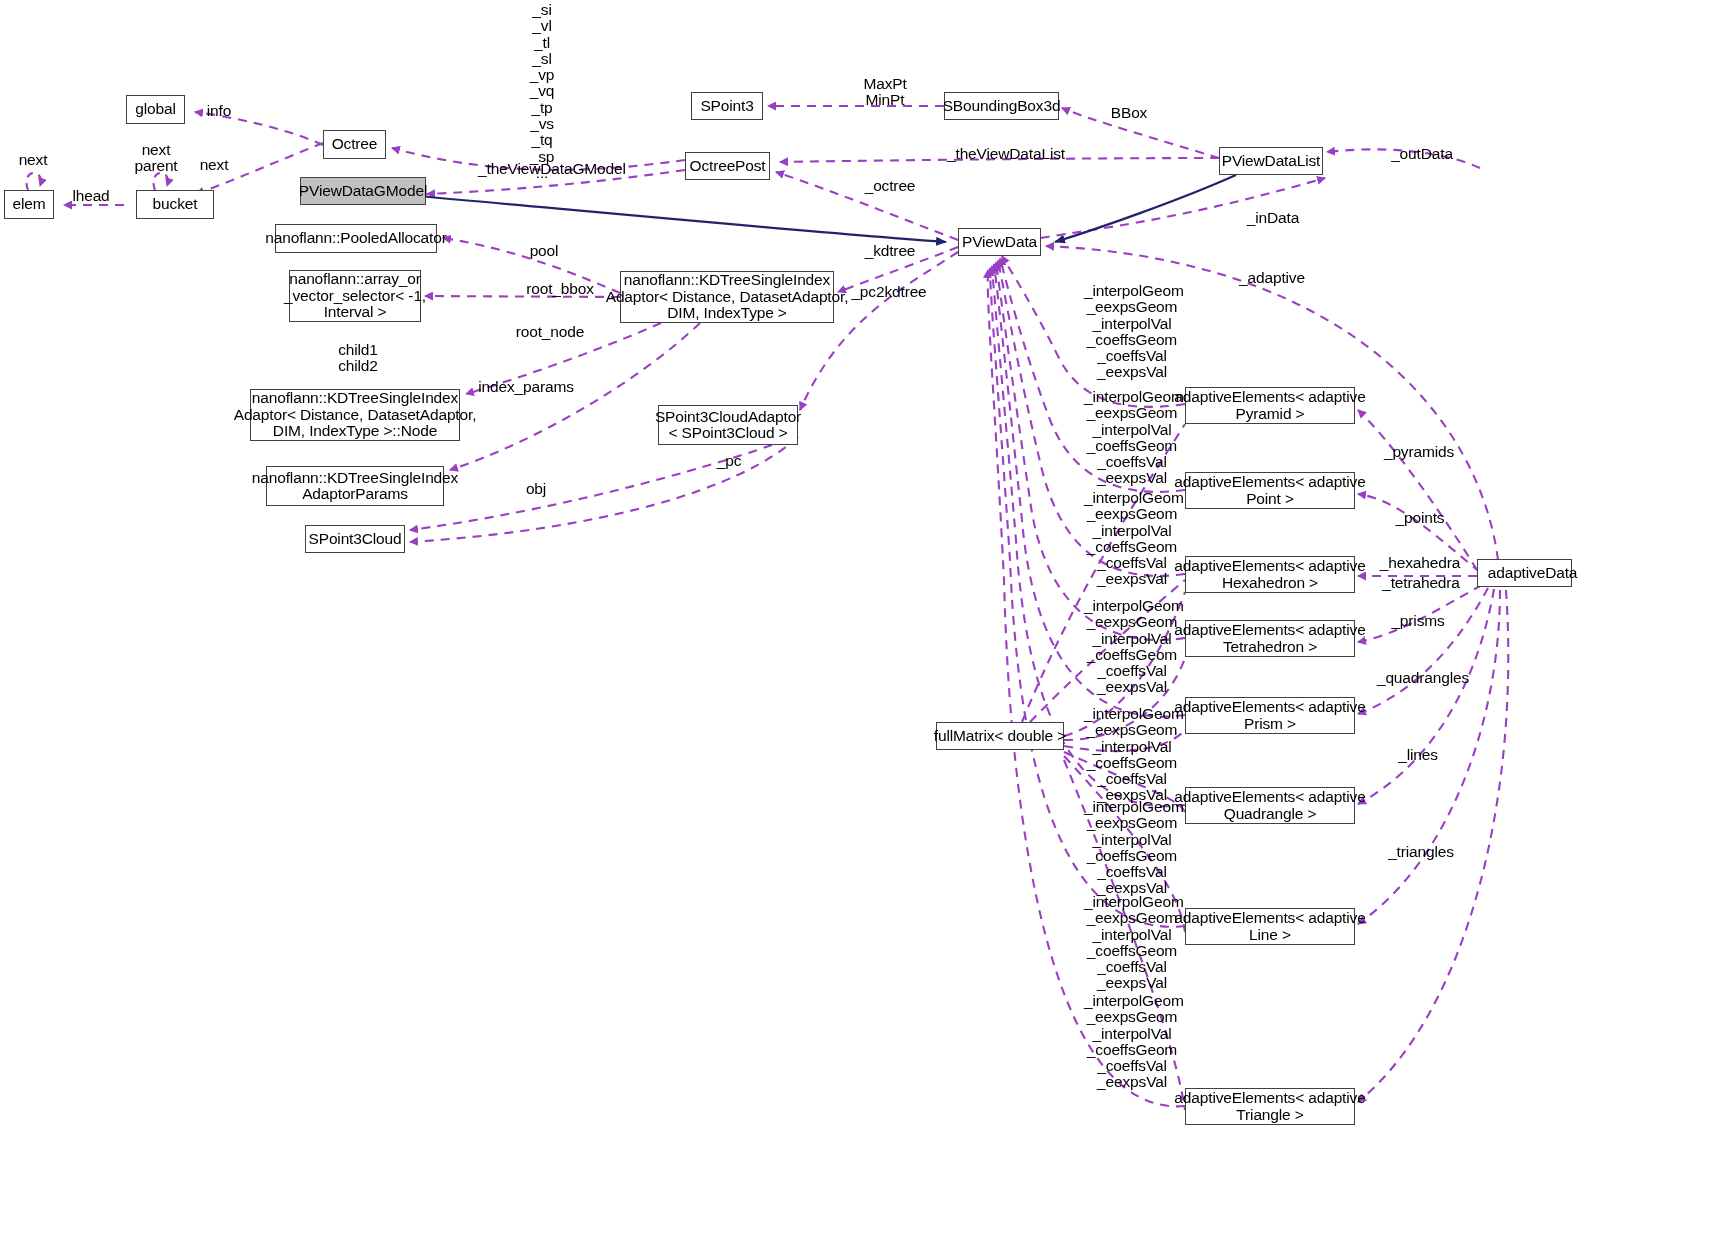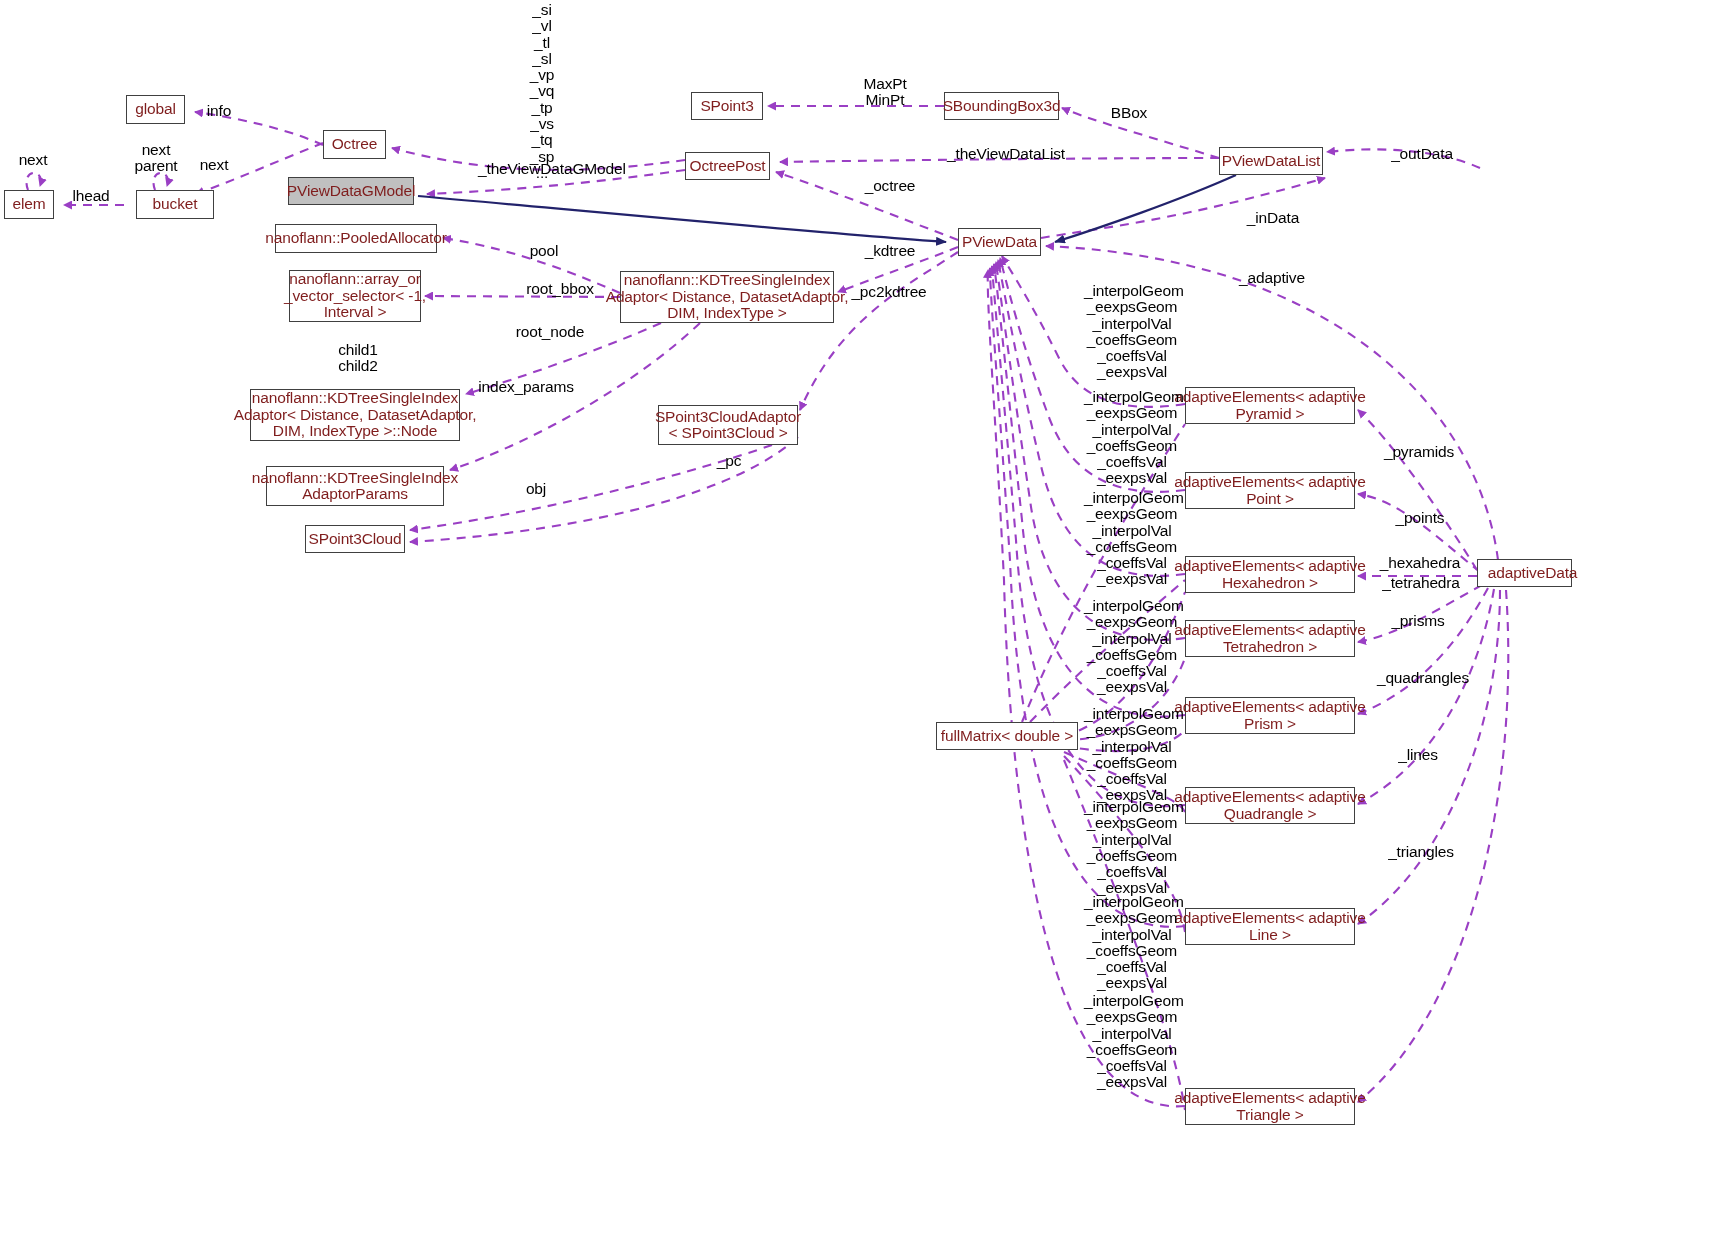--- a/index.html
+++ b/index.html
@@ -20,21 +20,21 @@
     left: 0; top: 0;
     width: 1717px;
     height: 1238px;
     pointer-events: none;
   }
   .node {
     position: absolute;
     box-sizing: border-box;
     border: 1.6px solid #404040;
     background: #ffffff;
-    color: #7f1d1d;
+    color: #000000;
     font-size: 15.5px;
     line-height: 16.5px;
     text-align: center;
     display: flex;
     align-items: center;
     justify-content: center;
     white-space: pre;
     letter-spacing: -0.15px;
   }
   .node.filled { background: #c0c0c0; }
@@ -121,21 +121,21 @@
       <path d="M418,196 C 640,216 830,234 946,242"></path>
       <path d="M1236,175 C 1180,200 1100,228 1055,242"></path>
     </g>
   </svg>
 
   <div id="nodes-layer">
       <div class="node" style="left: 4px; top: 190px; width: 50px; height: 29px;">elem</div>
       <div class="node" style="left: 124px; top: 190px; width: 78px; height: 29px; margin-left: 12px;">bucket</div>
       <div class="node" style="left: 126px; top: 95px; width: 59px; height: 29px;">global</div>
       <div class="node" style="left: 323px; top: 130px; width: 63px; height: 29px;">Octree</div>
-      <div class="node filled" style="left: 288px; top: 177px; width: 126px; height: 28px;">PViewDataGModel</div>
+      <div class="node filled" style="left: 300px; top: 177px; width: 126px; height: 28px;">PViewDataGModel</div>
       <div class="node" style="left: 275px; top: 224px; width: 162px; height: 29px;">nanoflann::PooledAllocator</div>
       <div class="node" style="left: 289px; top: 270px; width: 132px; height: 52px;">nanoflann::array_or
 _vector_selector&lt; -1,
 Interval &gt;</div>
       <div class="node" style="left: 250px; top: 389px; width: 210px; height: 52px;">nanoflann::KDTreeSingleIndex
 Adaptor&lt; Distance, DatasetAdaptor,
 DIM, IndexType &gt;::Node</div>
       <div class="node" style="left: 266px; top: 466px; width: 178px; height: 40px;">nanoflann::KDTreeSingleIndex
 AdaptorParams</div>
       <div class="node" style="left: 305px; top: 525px; width: 100px; height: 28px;">SPoint3Cloud</div>
@@ -143,21 +143,21 @@
 Adaptor&lt; Distance, DatasetAdaptor,
 DIM, IndexType &gt;</div>
       <div class="node" style="left: 658px; top: 405px; width: 140px; height: 40px;">SPoint3CloudAdaptor
 &lt; SPoint3Cloud &gt;</div>
       <div class="node" style="left: 691px; top: 92px; width: 72px; height: 28px;">SPoint3</div>
       <div class="node" style="left: 685px; top: 152px; width: 85px; height: 28px;">OctreePost</div>
       <div class="node" style="left: 944px; top: 92px; width: 115px; height: 28px;">SBoundingBox3d</div>
       <div class="node" style="left: 958px; top: 228px; width: 83px; height: 28px; text-align: center;">PViewData</div>
       <div class="node" style="left: 1219px; top: 147px; width: 104px; height: 28px;">PViewDataList</div>
       <div class="node" style="left: 1477px; top: 559px; width: 95px; height: 28px; padding-left: 16px;">adaptiveData</div>
-      <div class="node" style="left: 936px; top: 722px; width: 142px; height: 28px;">fullMatrix&lt; double &gt;</div>
+      <div class="node" style="left: 936px; top: 722px; width: 128px; height: 28px;">fullMatrix&lt; double &gt;</div>
       <div class="node" style="left: 1185px; top: 387px; width: 170px; height: 37px;">adaptiveElements&lt; adaptive
 Pyramid &gt;</div>
       <div class="node" style="left: 1185px; top: 472px; width: 170px; height: 37px;">adaptiveElements&lt; adaptive
 Point &gt;</div>
       <div class="node" style="left: 1185px; top: 556px; width: 170px; height: 37px;">adaptiveElements&lt; adaptive
 Hexahedron &gt;</div>
       <div class="node" style="left: 1185px; top: 620px; width: 170px; height: 37px;">adaptiveElements&lt; adaptive
 Tetrahedron &gt;</div>
       <div class="node" style="left: 1185px; top: 697px; width: 170px; height: 37px;">adaptiveElements&lt; adaptive
 Prism &gt;</div>

